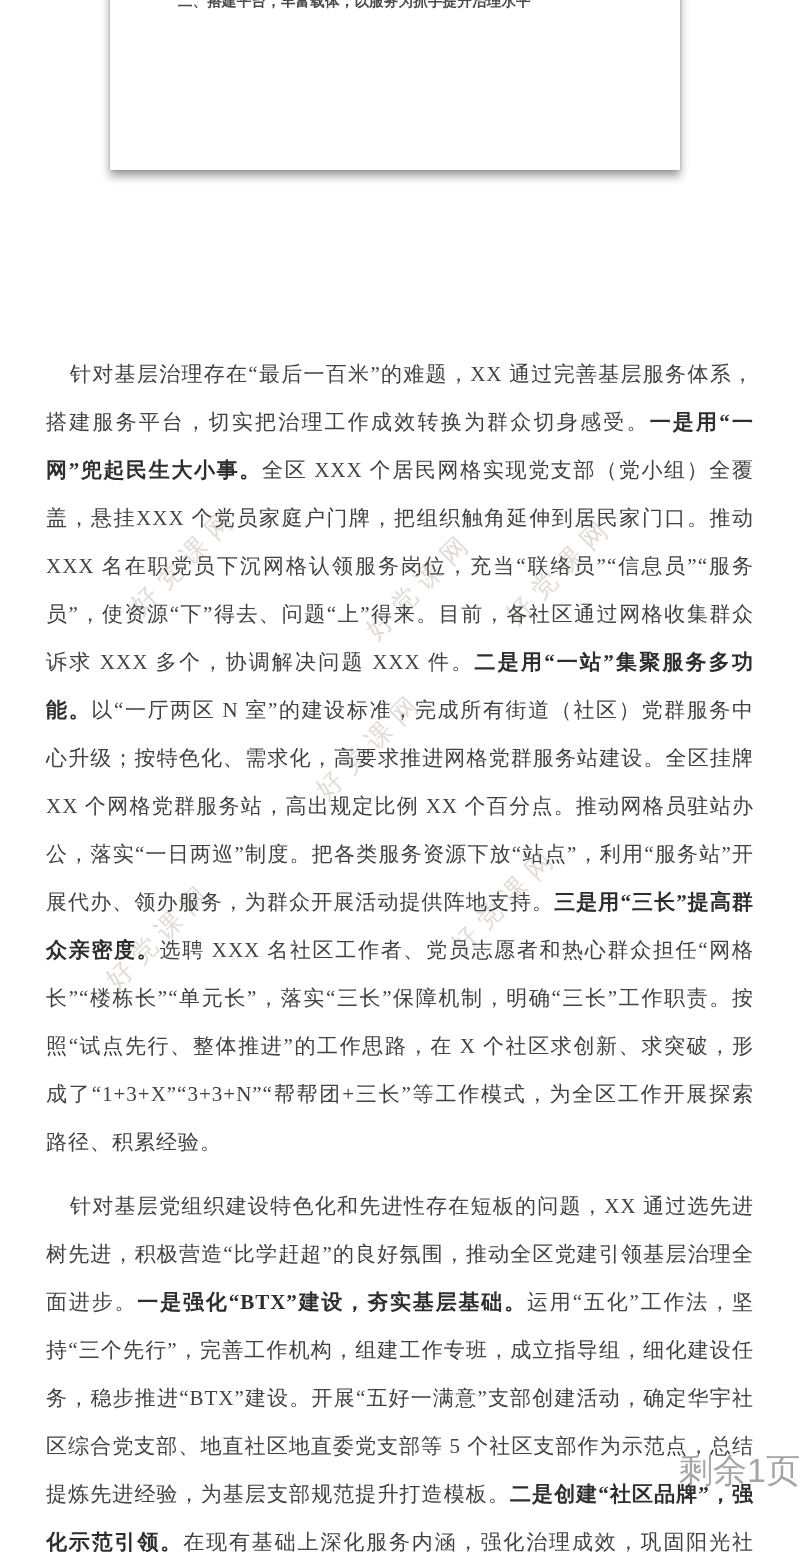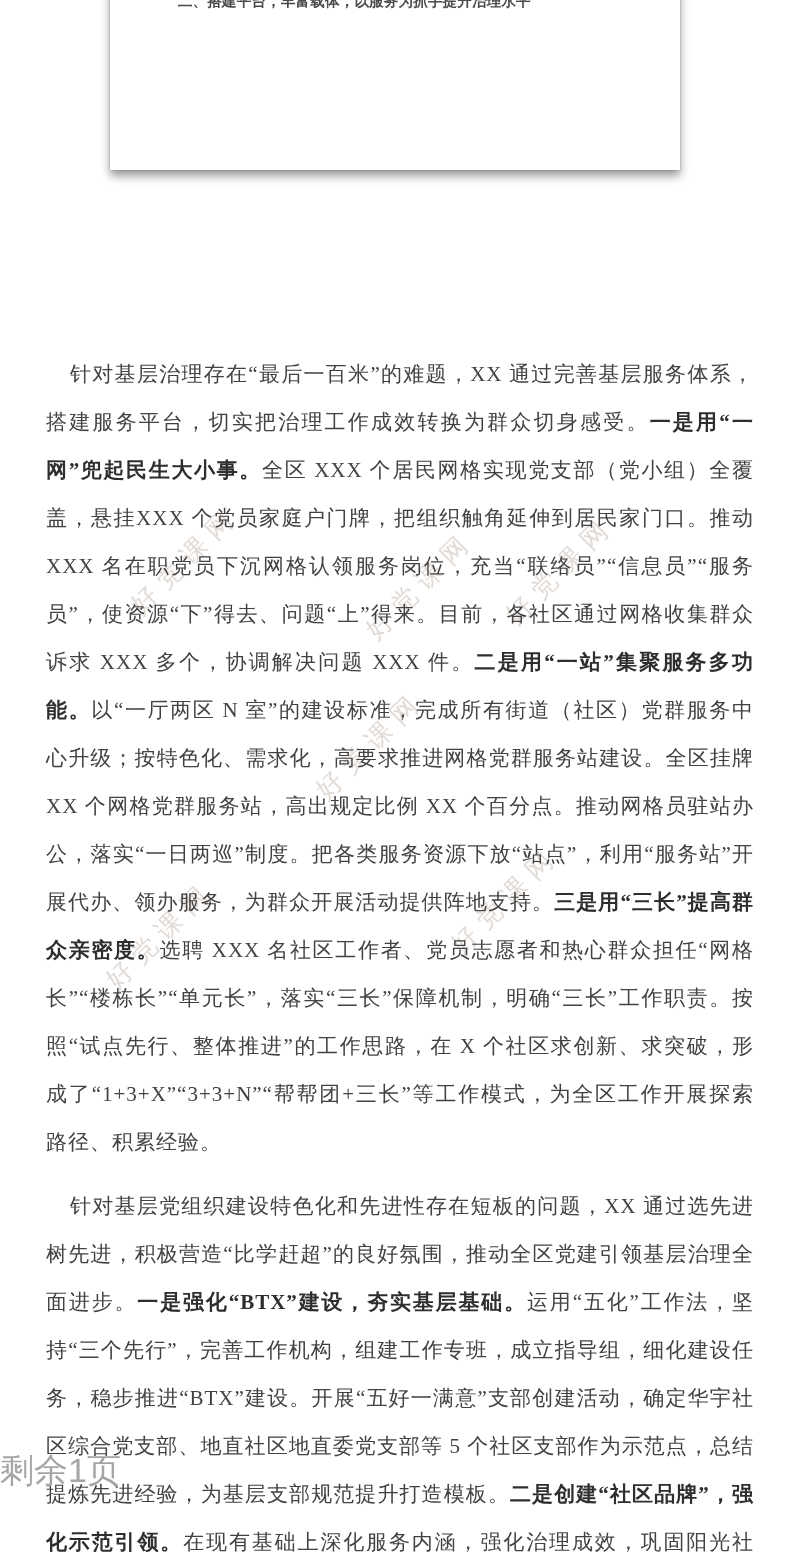--- a/index.html
+++ b/index.html
@@ -71,21 +71,21 @@
   .doc-body p.heading { font-weight: bold; color: #303030; }
   .doc-body span.bold { font-weight: bold; color: #2e2e2e; }
 
   
   .footer {
     position: absolute;
     left: 0;
     top: 1448px;
     width: 100%;
     display: flex;
-    justify-content: flex-start;
+    justify-content: flex-end;
     gap: 46px;
     font-family: "Liberation Sans", sans-serif;
     font-size: 34px;
     color: #a5a5a5;
     z-index: 3;
   }
 </style>
 </head>
 <body>
 

